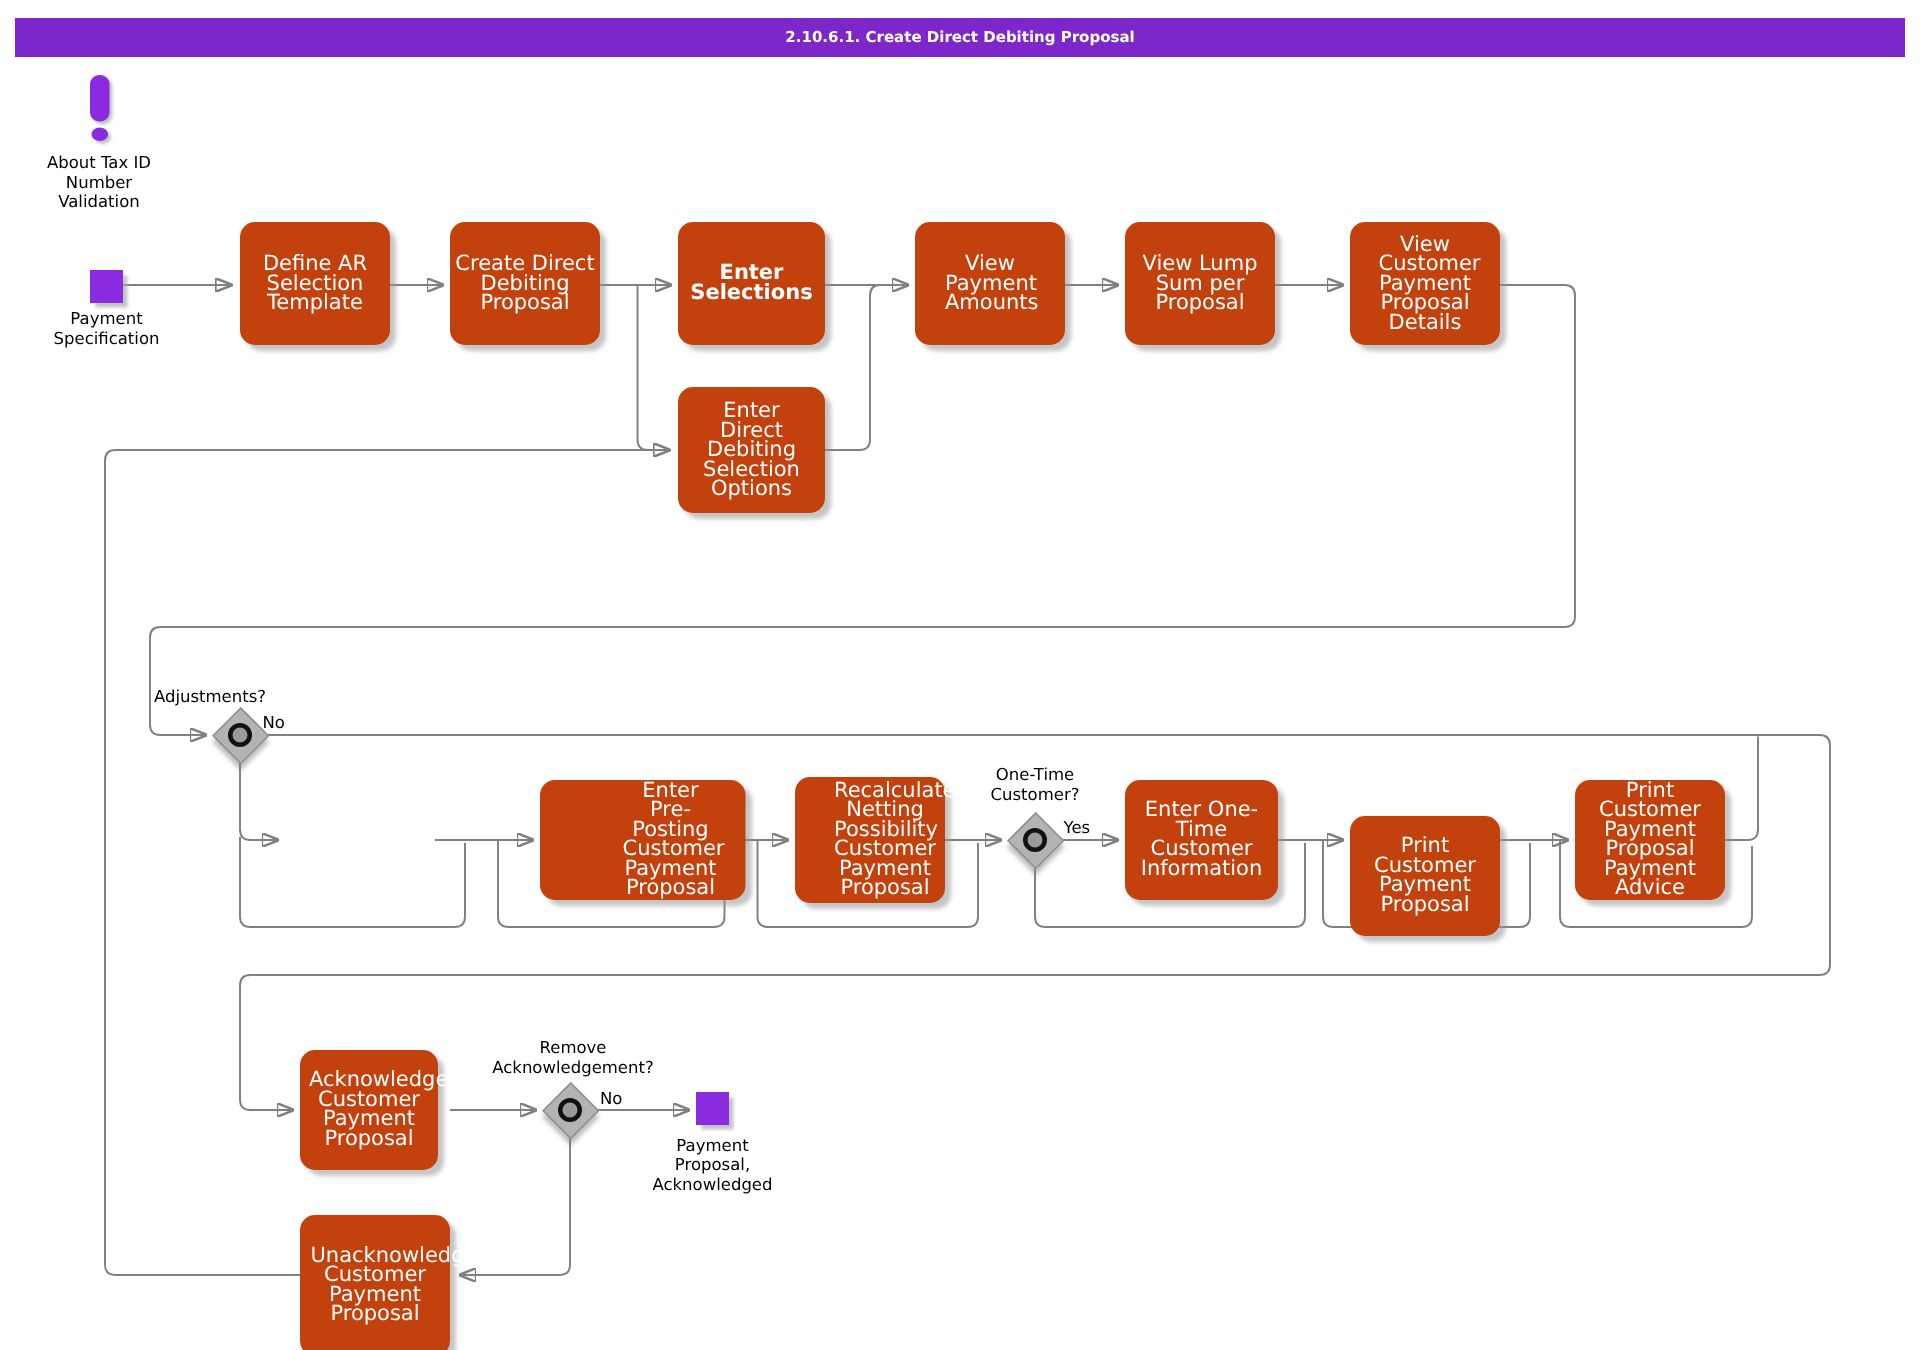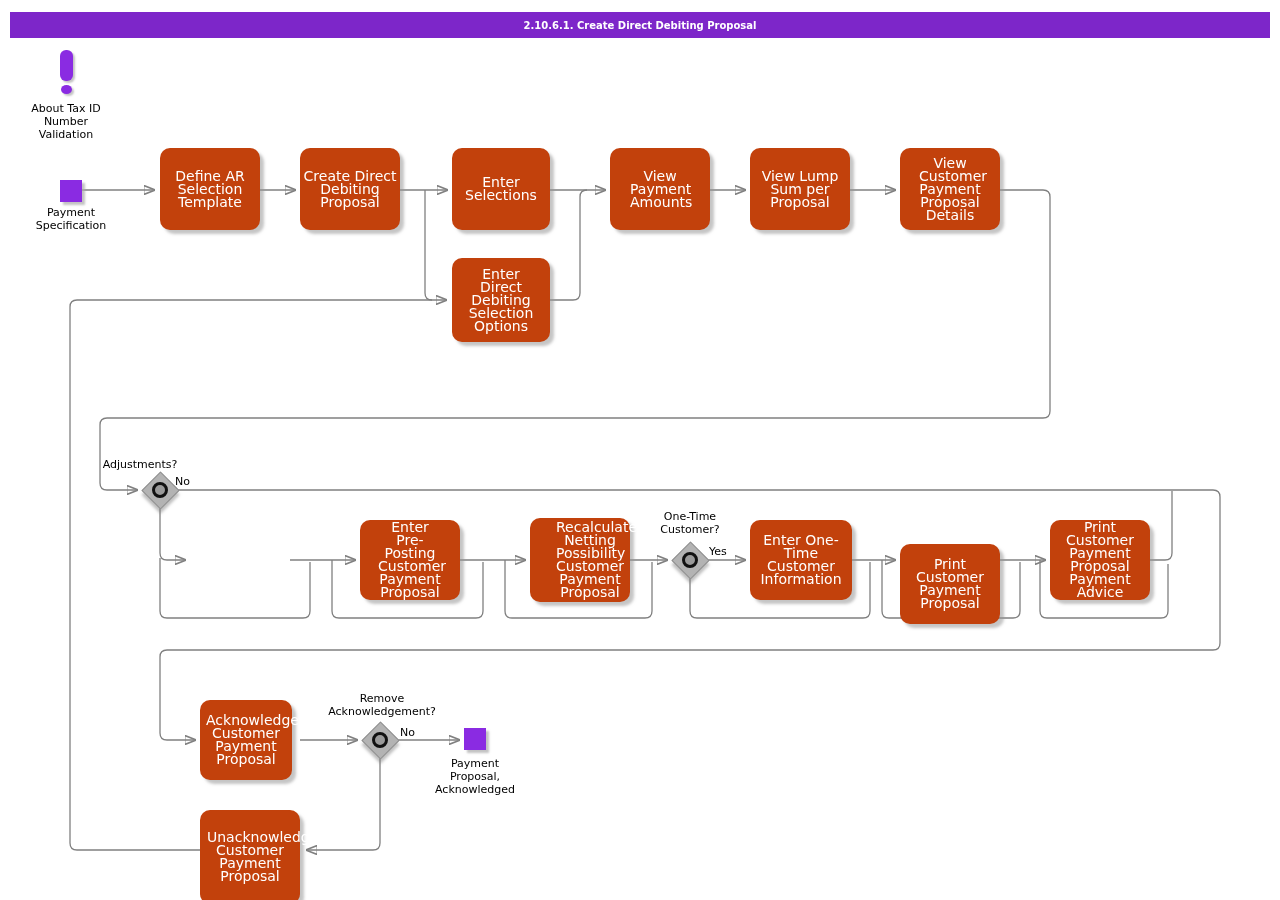--- a/index.html
+++ b/index.html
@@ -122,37 +122,37 @@
 
   <div class="event" style="left:60px;top:180px;"></div>
   <div class="lbl" style="left:28px;top:206px;width:86px;">Payment Specification</div>
 
   <div class="task" style="left:160px;top:148px;width:100px;height:82px;">
       <span style="width:80px;">Define AR Selection Template</span>
     </div>
   <div class="task" style="left:300px;top:148px;width:100px;height:82px;justify-content:flex-end;">
       <span style="width:100px;">Create Direct Debiting Proposal</span>
     </div>
-  <div class="task" style="left:452px;top:148px;width:98px;height:82px;">
+  <div class="task" style="left:452px;top:148px;width:98px;height:82px;font-weight:bold;">
       <span style="width:98px;">Enter Selections</span>
     </div>
   <div class="task" style="left:452px;top:258px;width:98px;height:84px;">
       <span style="width:72px;">Enter Direct Debiting Selection Options</span>
     </div>
   <div class="task" style="left:610px;top:148px;width:100px;height:82px;">
       <span style="width:60px;">View Payment Amounts</span>
     </div>
   <div class="task" style="left:750px;top:148px;width:100px;height:82px;">
       <span style="width:92px;text-align:center;">View Lump Sum per Proposal</span>
     </div>
   <div class="task" style="left:900px;top:148px;width:100px;height:82px;">
       <span style="width:62px;">View Customer Payment Proposal Details</span>
     </div>
 
-  <div class="task" style="left:360px;top:520px;width:100px;height:80px;">
+  <div class="task" style="left:360px;top:520px;width:100px;height:80px;padding-left:37px;">
       <span style="width:64px;">Enter Pre-Posting Customer Payment Proposal</span>
     </div>
   <div class="task" style="left:530px;top:518px;width:100px;height:84px;">
       <span style="width:68px;margin-left:20px;">Recalculate Netting Possibility Customer Payment Proposal</span>
     </div>
   <div class="task" style="left:750px;top:520px;width:102px;height:80px;">
       <span style="width:90px;">Enter One-Time Customer Information</span>
     </div>
   <div class="task" style="left:900px;top:520px;width:100px;height:80px;margin-top:24px;">
       <span style="width:85px;">Print Customer Payment Proposal</span>

